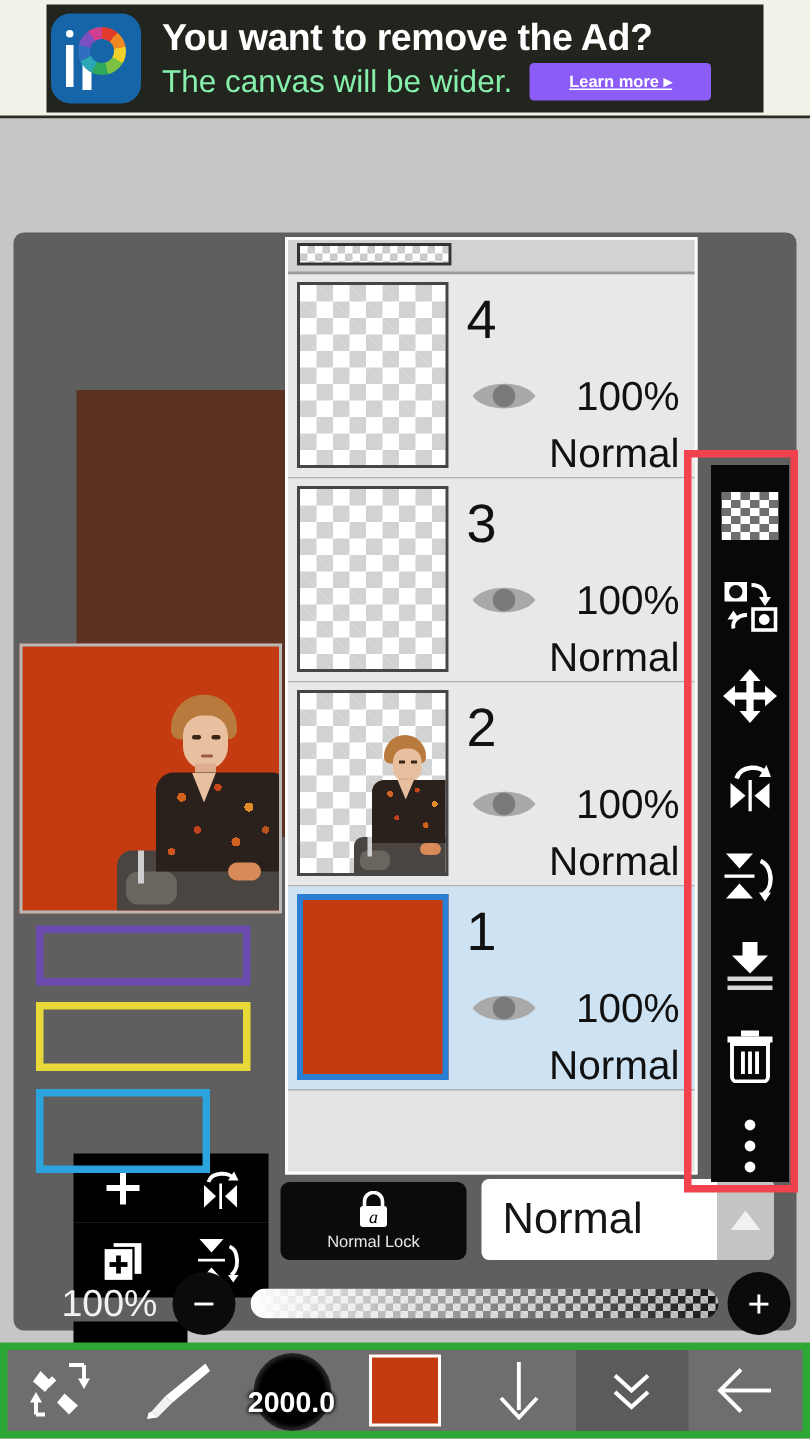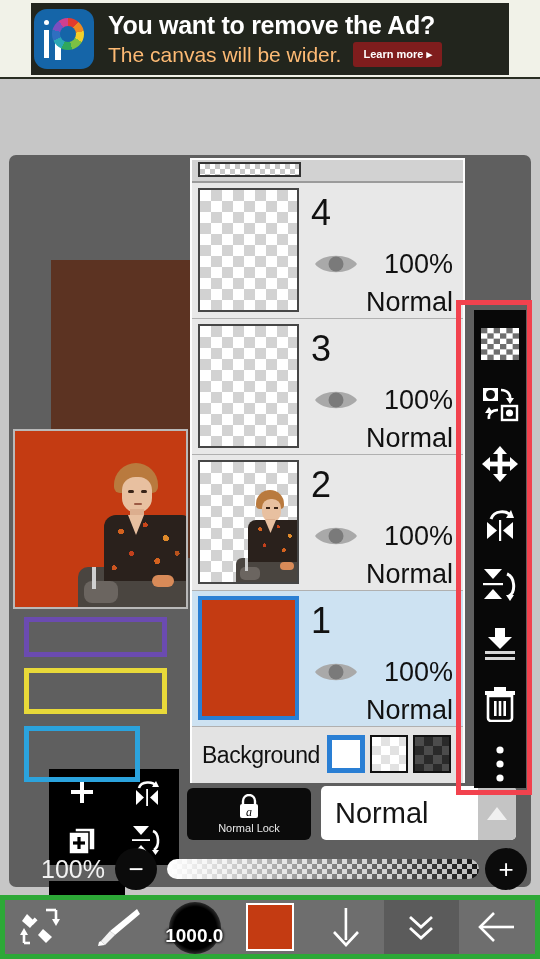--- a/index.html
+++ b/index.html
@@ -31,24 +31,24 @@
   .ad-logo .wheel {
     position:absolute; left:18px; top:9px; width:32px; height:32px; border-radius:50%;
     background: conic-gradient(#e23b2e 0deg 40deg,#ef8a22 40deg 80deg,#f3cf2a 80deg 120deg,
       #7cc143 120deg 165deg,#2fa85c 165deg 205deg,#2ba7b5 205deg 245deg,
       #2f6fc0 245deg 285deg,#7a4fc0 285deg 325deg,#cf3f8f 325deg 360deg);
   }
   .ad-logo .wheel::after{content:"";position:absolute;left:8px;top:8px;width:16px;height:16px;border-radius:50%;background:#1565a8;}
   .ad-text { margin-left: 14px; flex: 1 1 auto; }
   .ad-line1 { color:#fff; font-size:25px; font-weight:bold; letter-spacing:-0.3px; line-height:29px; }
   .ad-line2row { display:flex; align-items:center; margin-top:2px; }
-  .ad-line2 { color:#fdba74; font-size:21px; line-height:24px; }
+  .ad-line2 { color:#86efac; font-size:21px; line-height:24px; }
   .ad-cta {
-    margin-left: 12px; background:#7f1d1d; color:#fff; font-size:11px; font-weight:bold;
-    padding: 6px 10px; border-radius: 3px; white-space: nowrap;
+    margin-left: 12px; background:#8b5cf6; color:#fff; font-size:11px; font-weight:bold;
+    padding: 6px 26px; border-radius: 3px; white-space: nowrap; text-decoration: underline;
   }
 
   
   .app-bg { position:absolute; left:0; top:79px; width:540px; height:880px; background:#c6c6c6; }
 
   .editor-panel {
     position:absolute; left:9px; top:155px; width:522px; height:732px;
     background:#5f5f5f; border-radius:7px;
   }
 
@@ -455,28 +455,20 @@
           <svg width="46" height="26" viewBox="0 0 46 26">
             <path d="M2 13 C10 2, 36 2, 44 13 C36 24, 10 24, 2 13 Z" fill="#a9a9a9"></path>
             <circle cx="23" cy="13" r="7.5" fill="#7a7a7a"></circle>
           </svg>
         </div>
         <div class="layer-opacity">100%</div>
         <div class="layer-blend">Normal</div>
       </div>
     </div>
 
-    <div class="bg-row">
-      <div class="bg-label">Background</div>
-      <div class="bg-swatches">
-        <div class="sw white"></div>
-        <div class="sw light"></div>
-        <div class="sw dark"></div>
-      </div>
-    </div>
   </div>
 
   <div class="right-toolbar">
     <div class="rt-item">
       <svg width="38" height="32" viewBox="0 0 38 32">
         <rect width="38" height="32" fill="#fff"></rect>
         <g fill="#6e6e6e">
           <rect x="0" y="0" width="6.33" height="5.33"></rect>
             <rect x="12.66" y="0" width="6.33" height="5.33"></rect>
             <rect x="25.33" y="0" width="6.33" height="5.33"></rect>
@@ -590,21 +582,21 @@
       <div class="bb-cell">
         <svg width="44" height="40" viewBox="0 0 44 40">
           <polygon points="40,2 43,7 18,28 13,24" fill="#fff"></polygon>
           <polygon points="13,24 18,28 8,38 4,34" fill="#f2f2f2"></polygon>
           <polygon points="4,34 8,38 1,39 2,35" fill="#fff"></polygon>
         </svg>
       </div>
       <div class="bb-cell">
         <div class="brush-size-wrap">
           <div class="brush-ball"></div>
-          <div class="brush-size-txt">1000.0</div>
+          <div class="brush-size-txt">2000.0</div>
         </div>
       </div>
       <div class="bb-cell">
         <div class="color-chip"></div>
       </div>
       <div class="bb-cell">
         <svg width="40" height="44" viewBox="0 0 40 44">
           <rect x="18.6" y="3" width="2.6" height="32" fill="#fff"></rect>
           <path d="M8 27 L20 40 L32 27" stroke="#fff" stroke-width="2.6" fill="none"></path>
         </svg>

